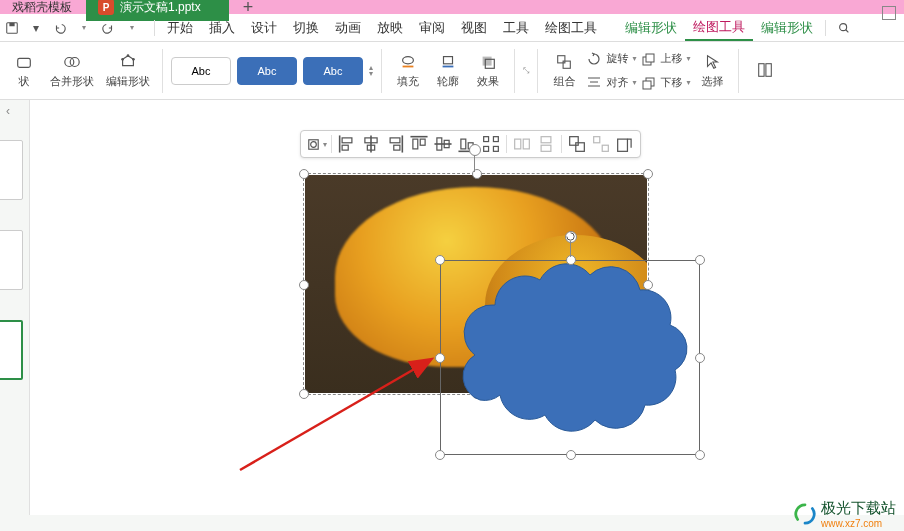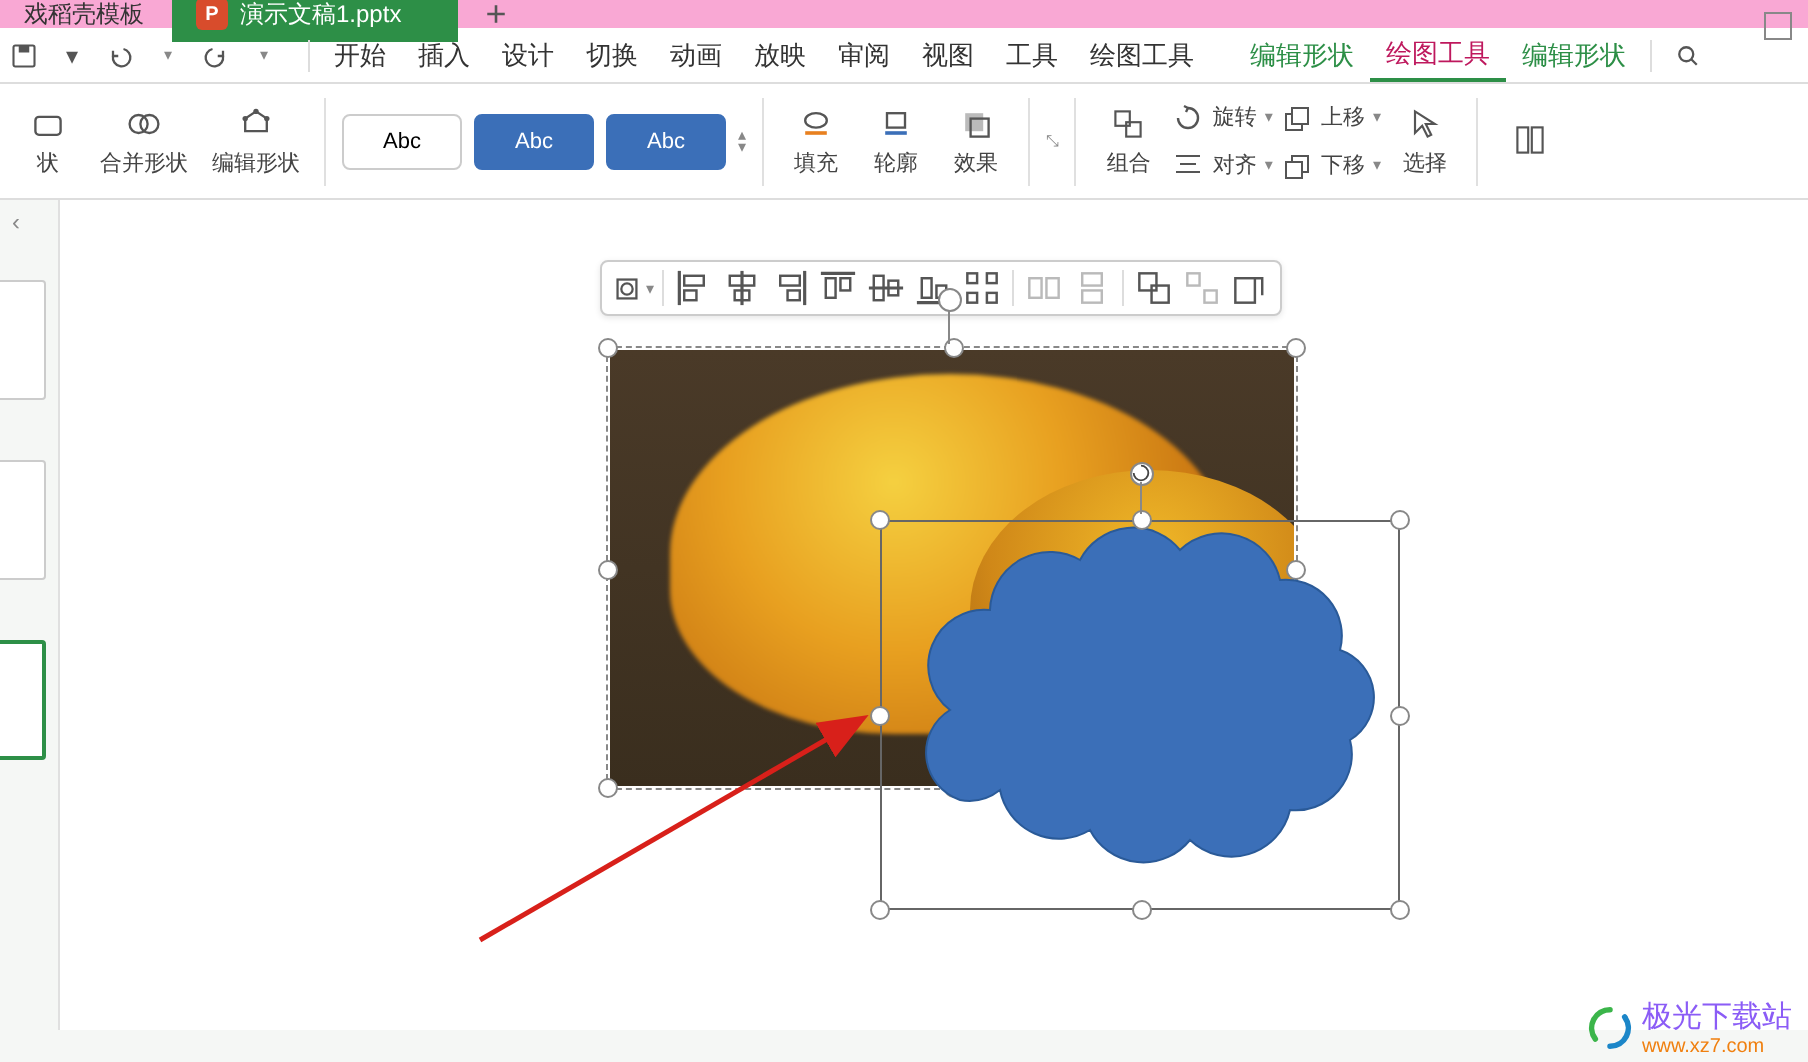--- a/index.html
+++ b/index.html
@@ -57,21 +57,21 @@
   .tree-blob { position: absolute; top: 12px; left: 30px; width: 280px; height: 180px; background: radial-gradient(circle at 40% 30%, #f5d040 0%, #e8a020 40%, #c47010 80%); border-radius: 50% 50% 40% 40%; filter: blur(1px); }
   .tree-blob2 { position: absolute; top: 60px; left: 180px; width: 180px; height: 140px; background: radial-gradient(circle at 50% 30%, #f0b828 0%, #d08818 60%, #a06010 100%); border-radius: 50%; }
 
   .cloud { position: absolute; top: 160px; left: 400px; width: 280px; height: 200px; }
   .cloud-shape { fill: #3b6fb8; stroke: #2a5a98; stroke-width: 1; }
 
   .arrow { position: absolute; top: 240px; left: 200px; width: 230px; height: 140px; pointer-events: none; }
 
   .watermark { position: absolute; bottom: 2px; right: 8px; display: flex; align-items: center; gap: 5px; }
   .wm-logo { width: 22px; height: 22px; }
-  .wm-text { font-size: 15px; color: #8b5cf6; font-weight: 500; }
+  .wm-text { font-size: 15px; color: #14532d; font-weight: 500; }
   .wm-url { position: absolute; bottom: 2px; right: 10px; font-size: 10px; color: #f08010; }
 </style>
 </head>
 <body>
 
 <div class="tab-bar">
   <div class="tab">
     <span>戏稻壳模板</span>
   </div>
   <div class="tab active">

